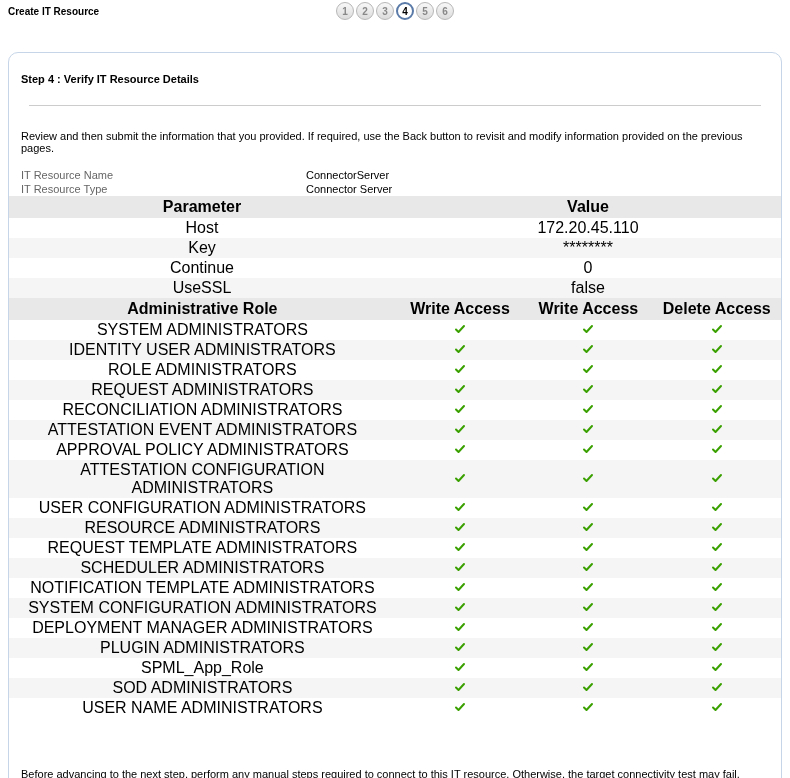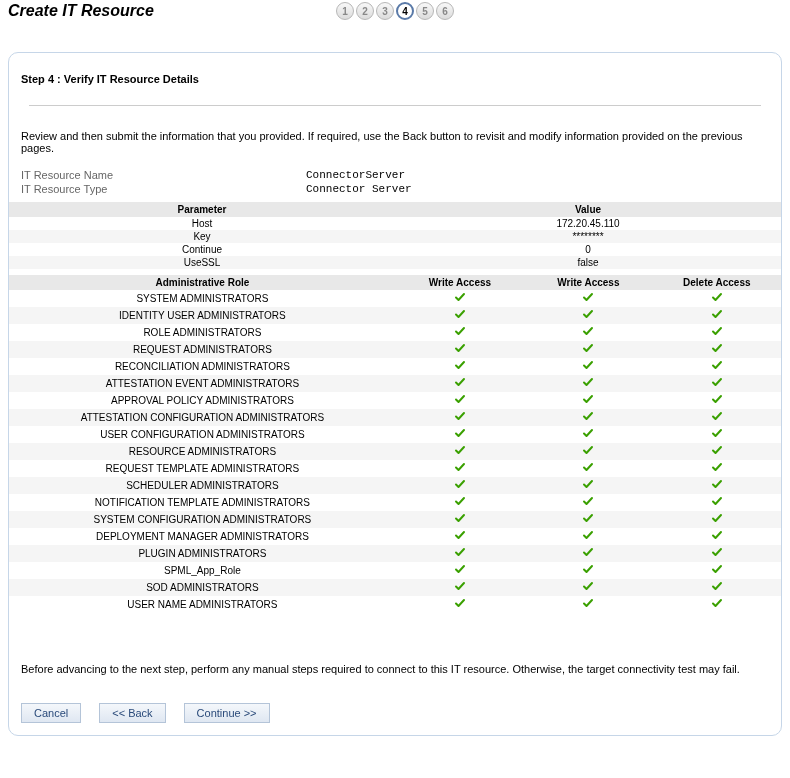--- a/index.html
+++ b/index.html
@@ -12,23 +12,22 @@
     background: #fff;
     width: 790px;
   }
   .header-row {
     display: flex;
     align-items: center;
     padding: 2px 8px;
   }
   .page-title {
     font-weight: bold;
-    font-size: 16px;
+    font-size: 10px;
     flex: 0 0 auto;
-    font-style: italic;
   }
   .stepper {
     margin-left: auto;
     margin-right: auto;
     display: flex;
     gap: 2px;
     position: absolute;
     left: 50%;
     transform: translateX(-50%);
   }
@@ -69,26 +68,25 @@
   .instruction {
     padding: 0 12px 14px 12px;
   }
   .meta-row {
     display: flex;
     padding: 0 12px;
     font-size: 11px;
     line-height: 14px;
   }
   .meta-label { color: #666; width: 285px; }
-  .meta-value { color: #000; font-family: Liberation Mono, monospace; }
+  .meta-value { color: #000; }
   .params-table, .roles-table {
     width: 100%;
     border-collapse: collapse;
-    font-size: 10px;
-    margin-top: 6px;
+    font-size: 16px;
   }
   .params-table th, .roles-table th {
     background: #e8e8e8;
     font-weight: bold;
     padding: 2px 4px;
     text-align: center;
   }
   .params-table td, .roles-table td {
     padding: 1px 4px;
     text-align: center;

